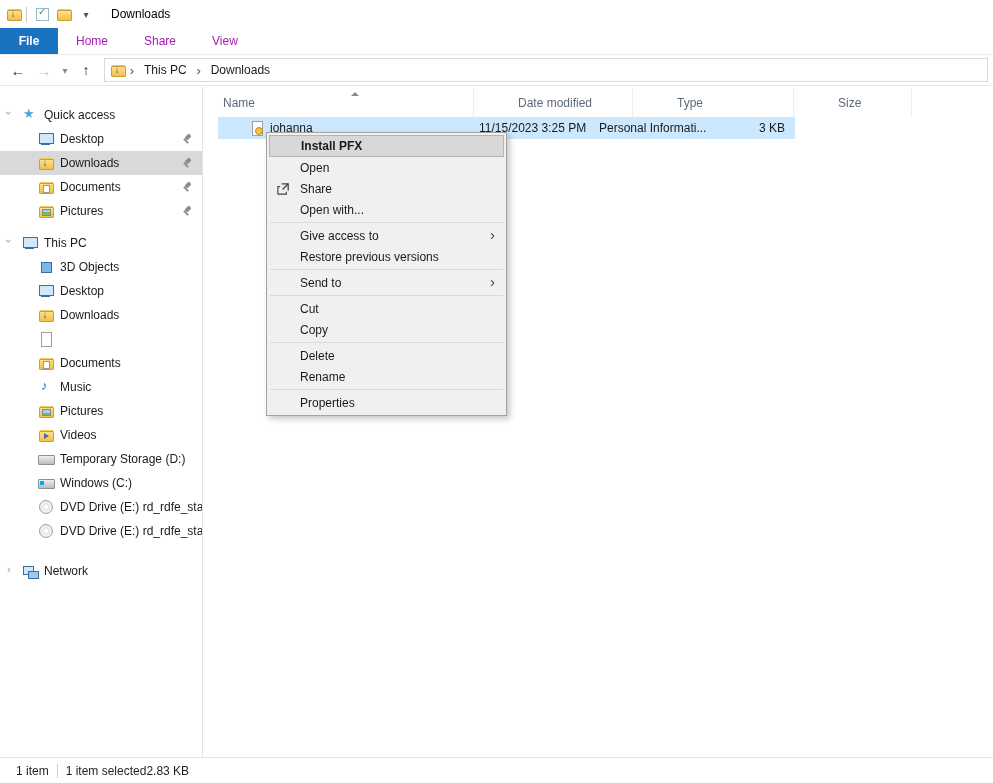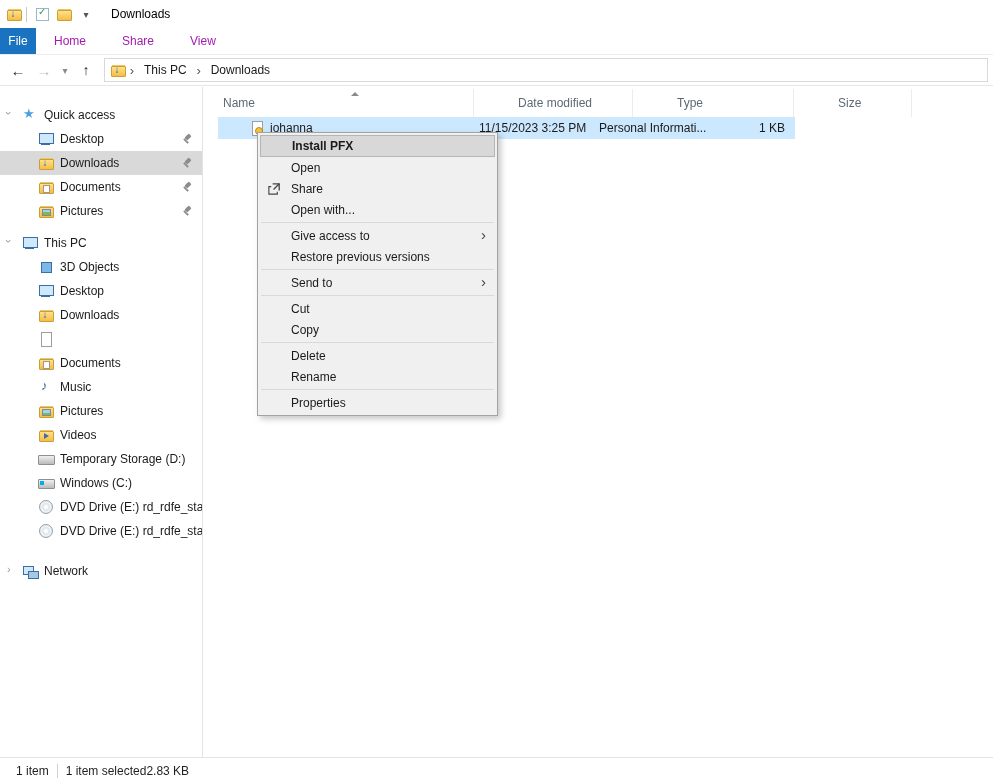--- a/index.html
+++ b/index.html
@@ -12,21 +12,21 @@
 
   
   .titlebar { height: 28px; display: flex; align-items: center; padding-left: 6px; }
   .qat-btn { display: flex; align-items: center; justify-content: center; width: 22px; height: 22px; cursor: default; }
   .qat-divider { width: 1px; height: 15px; background: #c9c9c9; margin: 0 4px; }
   .g-caret::before { content: "▾"; color: #555; font-size: 10px; }
   .title { margin-left: 14px; color: #000; }
 
   
   .ribbonrow { height: 27px; display: flex; border-bottom: 1px solid #ededed; }
-  .tab-file { width: 36px; background: var(--accent_blue, #1a73c1); color: #fff; display: flex; align-items: center; justify-content: center; }
+  .tab-file { width: 58px; background: var(--accent_blue, #1a73c1); color: #fff; display: flex; align-items: center; justify-content: center; font-weight: bold; }
   .tab { padding: 0 18px; display: flex; align-items: center; color: #a21caf; }
 
   
   .navrow { height: 31px; display: flex; align-items: center; padding: 0 5px; border-bottom: 1px solid #e7e7e7; }
   .nav-btn { width: 26px; height: 24px; display: flex; align-items: center; justify-content: center; }
   .g-back::before { content: "←"; font-size: 15px; color: #2b2b2b; }
   .g-fwd::before  { content: "→"; font-size: 15px; color: #c2c2c2; }
   .g-drop::before { content: "▾"; font-size: 10px; color: #8a8a8a; }
   .g-up::before   { content: "↑"; font-size: 14px; color: #2b2b2b; }
   .nav-btn.narrow { width: 16px; }
@@ -96,21 +96,21 @@
     border-left: 4px solid transparent; border-right: 4px solid transparent; border-bottom: 4px solid #8a8a8a; }
   .frow { display: flex; height: 22px; align-items: center; width: 577px; }
   .frow.selected { background: var(--selection, #cce8ff); }
   .cell { padding-left: 5px; white-space: nowrap; overflow: hidden; }
   .cell-name { width: 256px; display: flex; align-items: center; gap: 5px; padding-left: 31px; }
   .cell-date { width: 120px; }
   .cell-type { width: 122px; }
   .cell-size { width: 79px; text-align: right; padding-right: 10px; }
 
   
-  .ctxmenu { position: absolute; left: 257px; top: 132px; width: 241px; z-index: 10;
+  .ctxmenu { position: absolute; left: 266px; top: 132px; width: 241px; z-index: 10;
     background: var(--menu_bg, #f0f0f0); border: 1px solid #a3a3a3; padding: 2px;
     box-shadow: 3px 3px 6px rgba(0,0,0,0.22); }
   .mi { height: 21px; display: flex; align-items: center; padding: 0 24px 0 31px; position: relative; white-space: nowrap; }
   .mi-default { height: 22px; font-weight: bold; background: var(--menu_highlight, #d8d8d8); border: 1px solid #b5b5b5; }
   .mi-icon { position: absolute; left: 7px; top: 3px; width: 15px; height: 15px; }
   .mi-sub::after { content: "›"; position: absolute; right: 9px; top: 1px; font-size: 15px; color: #444; }
   .msep { height: 1px; background: #d9d9d9; margin: 2px 1px; }
 
   
   .statusbar { position: absolute; bottom: 0; left: 0; right: 0; height: 26px;
@@ -267,21 +267,21 @@
           <span>Size</span>
         </div>
       </div>
       <div class="frow selected">
         <div class="cell cell-name">
           <span class="ic ic-cert"></span>
           <span>johanna</span>
         </div>
         <div class="cell cell-date">11/15/2023 3:25 PM</div>
         <div class="cell cell-type">Personal Informati...</div>
-        <div class="cell cell-size">1 KB</div>
+        <div class="cell cell-size">3 KB</div>
       </div>
     </div>
   </div>
 
   <div class="ctxmenu">
     <div class="mi mi-default">Install PFX</div>
     <div class="mi">Open</div>
     <div class="mi">
       <span class="mi-icon">
         <svg width="15" height="15" viewBox="0 0 16 16">

